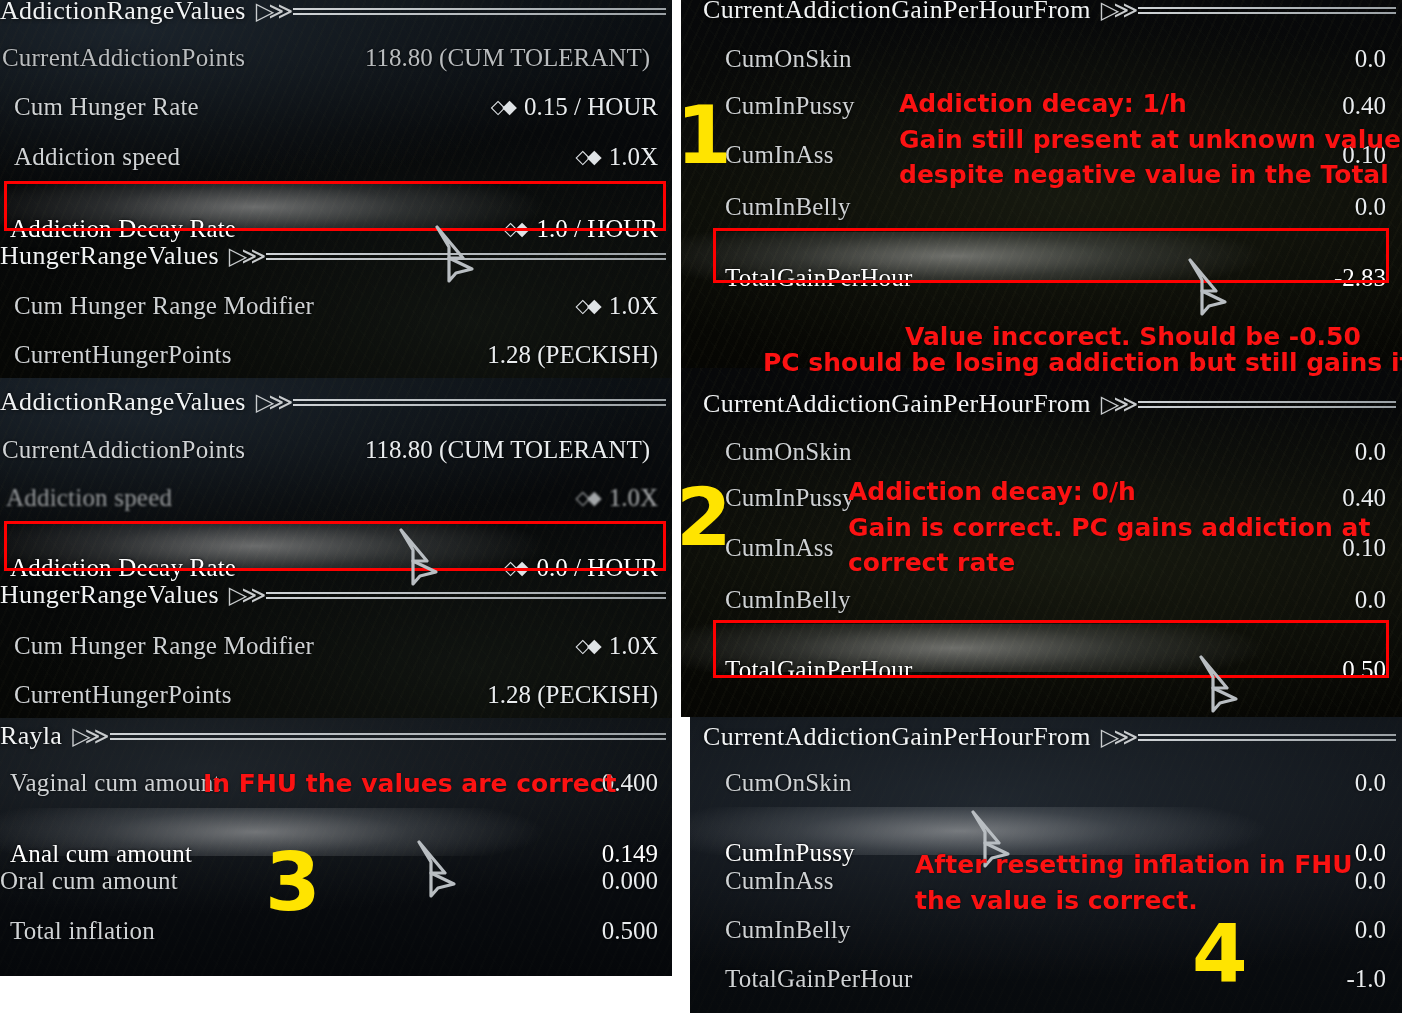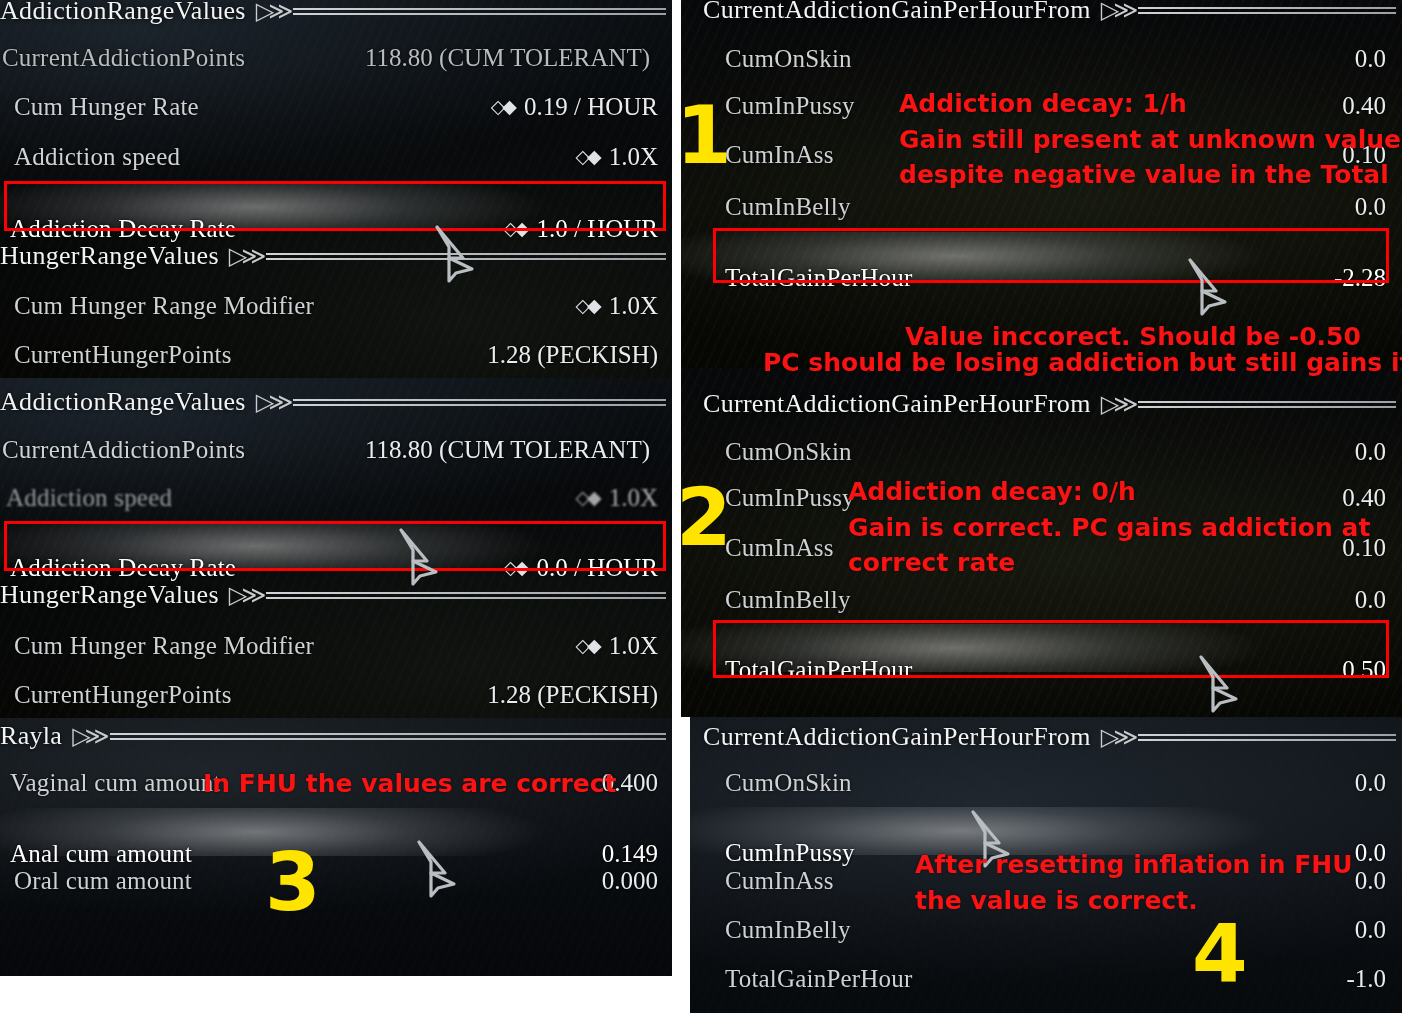--- a/index.html
+++ b/index.html
@@ -72,21 +72,21 @@
   </div>
 
   <div class="row dim" style="top:34px;">
     <span class="lbl" style="margin-left:2px">CurrentAddictionPoints</span>
     <span class="val" style="right:22px">118.80 (CUM TOLERANT)</span>
   </div>
 
   <div class="row" style="top:83px;">
     <span class="lbl" style="margin-left:14px">Cum Hunger Rate</span>
     <span class="val" style="right:14px">
-      <span class="dd">◇◆</span><span>0.19 / HOUR</span>
+      <span class="dd">◇◆</span><span>0.15 / HOUR</span>
     </span>
   </div>
 
   <div class="row" style="top:133px;">
     <span class="lbl" style="margin-left:14px">Addiction speed</span>
     <span class="val" style="right:14px">
       <span class="dd">◇◆</span><span>1.0X</span>
     </span>
   </div>
 
@@ -196,24 +196,28 @@
     <span class="lbl" style="margin-left:10px">Vaginal cum amount</span>
     <span class="val" style="right:14px">0.400</span>
   </div>
 
   <div class="row sel" style="top:90px;">
     <span class="lbl" style="margin-left:10px">Anal cum amount</span>
     <span class="val" style="right:14px">0.149</span>
   </div>
 
   <div class="row" style="top:139px;">
-    <span class="lbl" style="margin-left:14px">Oral cum amount</span>
+    <span class="lbl" style="margin-left:0">Oral cum amount</span>
     <span class="val" style="right:14px">0.000</span>
   </div>
 
+  <div class="row" style="top:189px;">
+    <span class="lbl" style="margin-left:10px">Total inflation</span>
+    <span class="val" style="right:14px">0.500</span>
+  </div>
 </div>
 
 <svg class="cursor" style="left:414px;top:840px;" viewBox="0 0 46 60">
   <g fill="none" stroke="#b9bec2" stroke-width="3.2" stroke-linejoin="round">
     <path d="M5 2 L31 33 L17 33 L17 22 Z"></path>
     <path d="M17 33 L17 56 L24 48 L40 44 L17 33 Z"></path>
   </g>
 </svg>
 
 <div class="panel" style="left:681px;top:0;width:721px;height:368px;">
@@ -237,21 +241,21 @@
   <div class="row" style="top:131px;">
     <span class="lbl" style="margin-left:44px">CumInAss</span>
     <span class="val">0.10</span>
   </div>
   <div class="row" style="top:183px;">
     <span class="lbl" style="margin-left:44px">CumInBelly</span>
     <span class="val">0.0</span>
   </div>
   <div class="row sel" style="top:232px;">
     <span class="lbl" style="margin-left:44px">TotalGainPerHour</span>
-    <span class="val">-2.28</span>
+    <span class="val">-2.83</span>
   </div>
 </div>
 
 <div class="redbox" style="left:713px;top:228px;width:676px;height:55px;"></div>
 
 <svg class="cursor" style="left:1185px;top:258px;" viewBox="0 0 46 60">
   <g fill="none" stroke="#b9bec2" stroke-width="3.2" stroke-linejoin="round">
     <path d="M5 2 L31 33 L17 33 L17 22 Z"></path>
     <path d="M17 33 L17 56 L24 48 L40 44 L17 33 Z"></path>
   </g>

